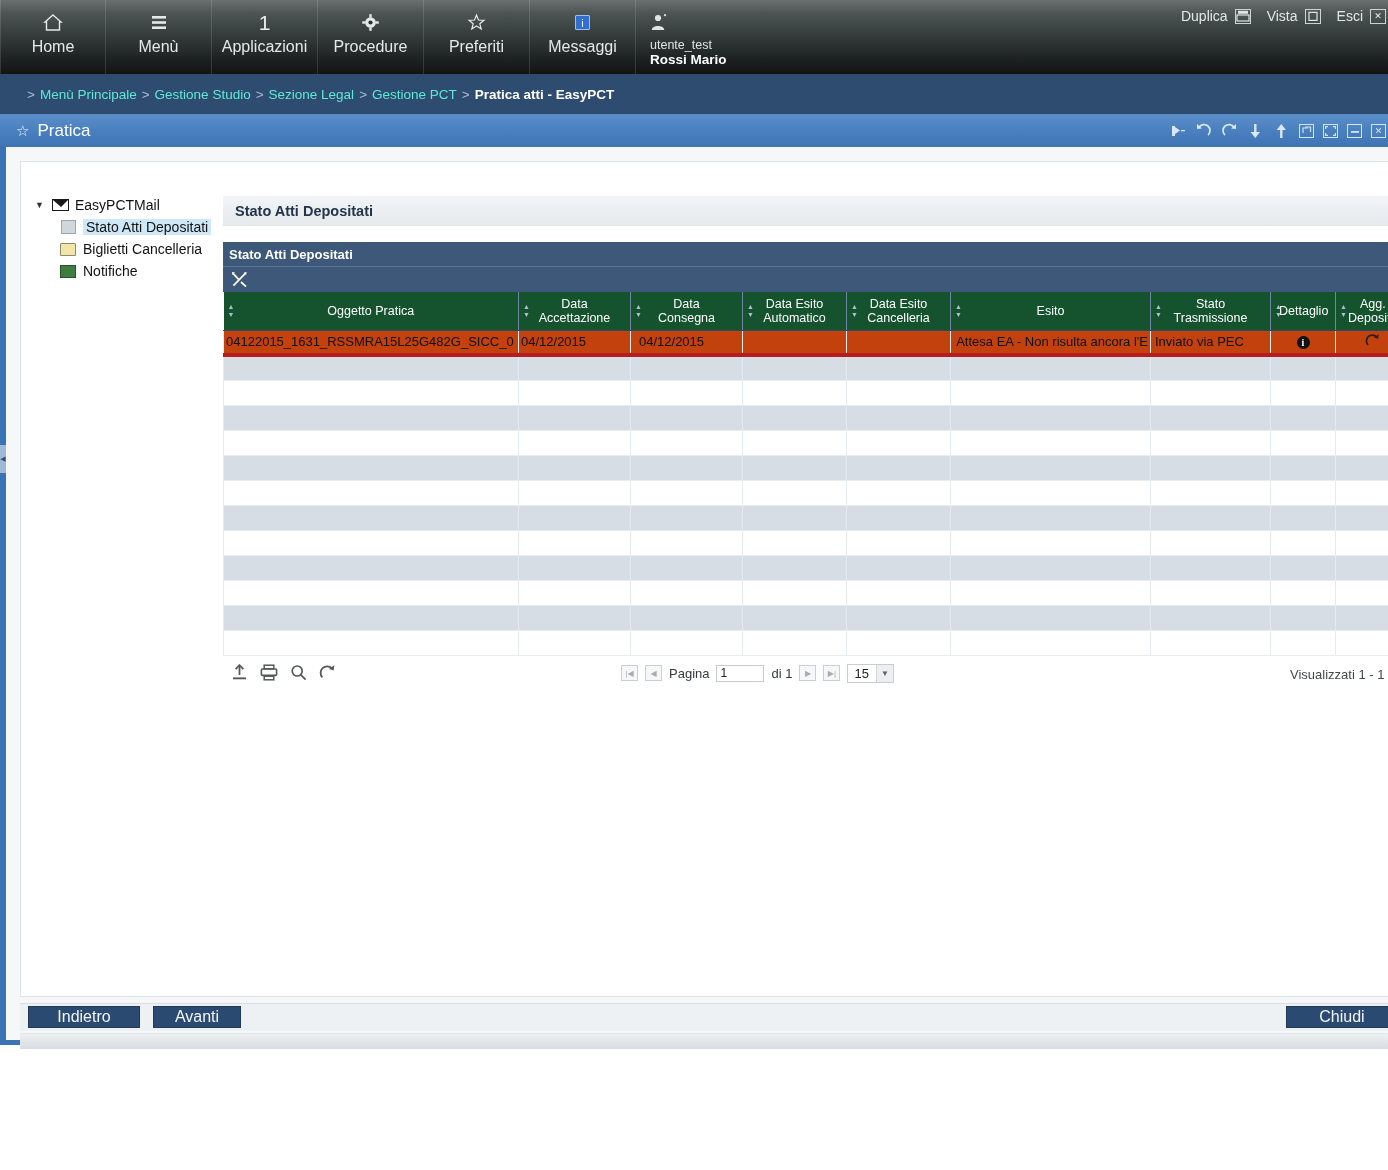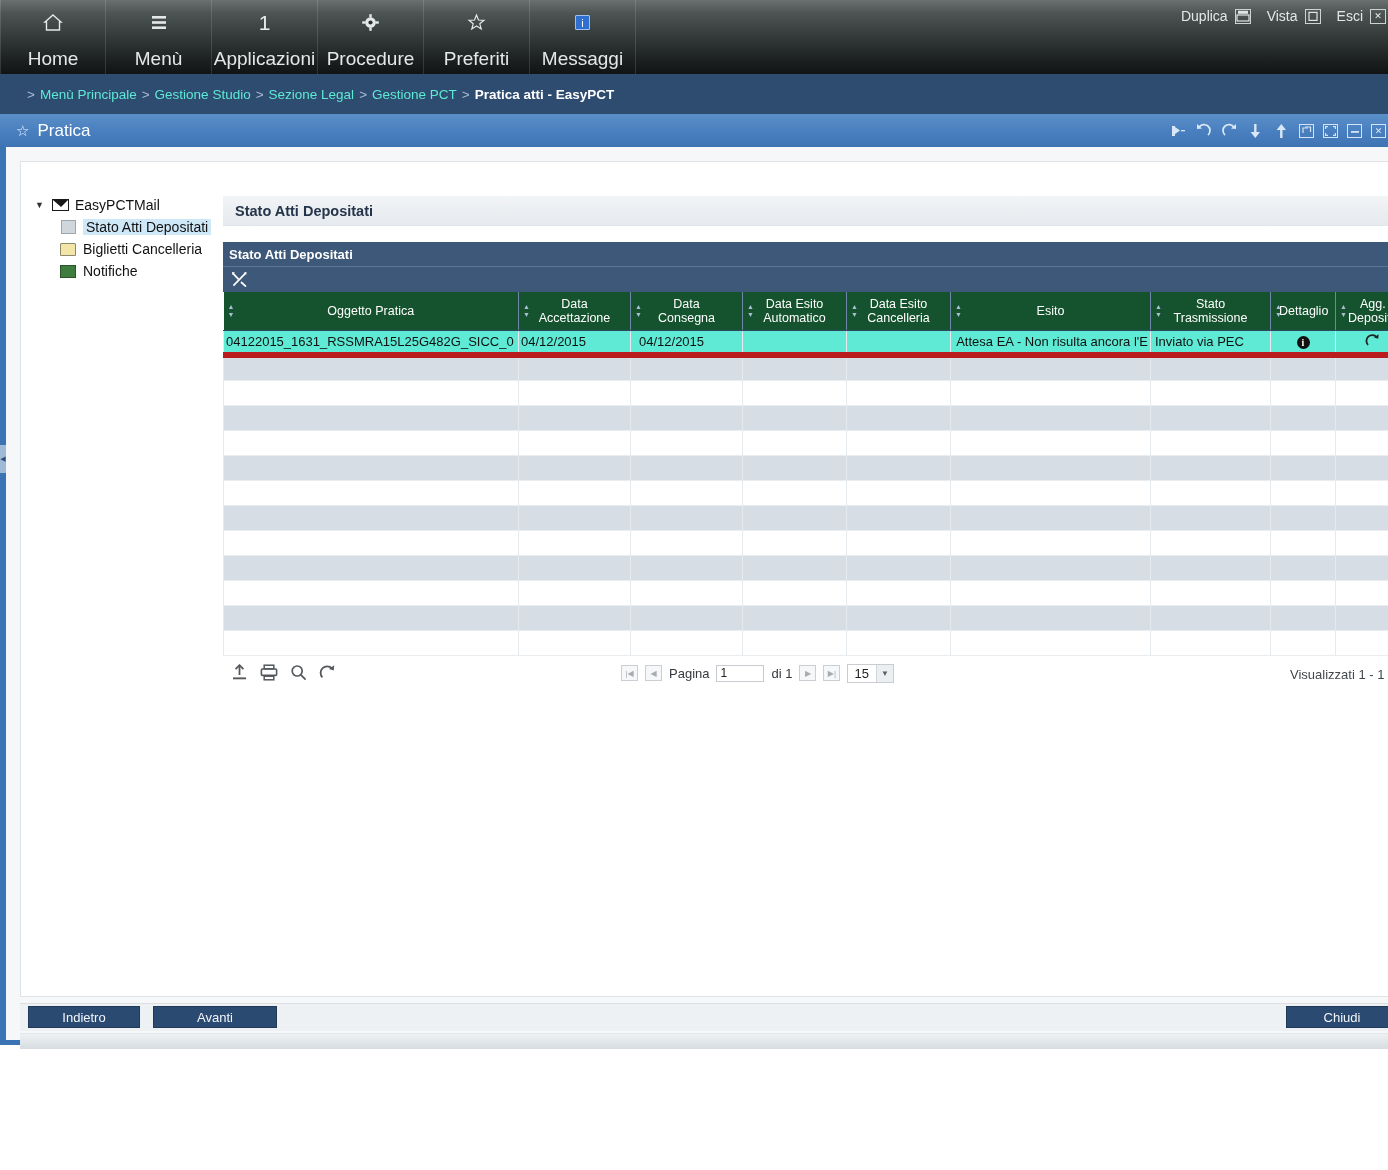--- a/index.html
+++ b/index.html
@@ -19,21 +19,21 @@
   .topnav-items { display: flex; align-items: stretch; height: 74px; }
   .nav-item {
     width: 106px; height: 74px;
     display: flex; flex-direction: column; align-items: center; justify-content: flex-start;
     padding-top: 8px;
     color: #e8ecec; position: relative;
     border-right: 1px solid rgba(255,255,255,0.13);
   }
   .nav-item:first-child { border-left: 1px solid rgba(255,255,255,0.13); }
   .nav-icon { height: 28px; display: flex; align-items: center; justify-content: center; font-size: 20px; line-height: 1; }
-  .nav-label { font-size: 19px; margin-top: 12px; color: #e4e8e8; }
+  .nav-label { font-size: 16px; margin-top: 2px; color: #e4e8e8; }
   .nav-user { width: auto; min-width: 130px; padding-left: 14px; padding-right: 18px; align-items: flex-start; border-right: none; }
   .nav-user .nav-icon { align-self: flex-start; }
   .nav-user-name { font-size: 12.5px; color: #dfe4e4; margin-top: 2px; }
   .nav-user-full { font-size: 13.5px; color: #ffffff; font-weight: bold; margin-top: 0px; }
 
   .badge-msg {
     display: inline-block; background: #2f6fd0; color: #ffffff;
     font-size: 11px; line-height: 15px; width: 15px; height: 15px;
     text-align: center; border: 1px solid #9fc0ea; border-radius: 1px;
   }
@@ -140,21 +140,21 @@
     position: absolute; left: 4px; top: 50%; transform: translateY(-50%);
     color: #a9bdd4; font-size: 7px; line-height: 8px;
   }
   table.grid td {
     font-size: 13px; color: #111; height: 25px; padding: 0 2px;
     border-left: 1px solid #e5eaee; border-bottom: 1px solid #e9edf0;
     white-space: nowrap; overflow: hidden;
   }
   tr.r-odd td { background: #ffffff; }
   tr.r-even td { background: #d6dde4; }
-  tr.r-data td { background: #5eead4; border-bottom: 6px solid #b91c1c; margin-top: 8px; }
+  tr.r-data td { background: #c2410c; border-bottom: 4px solid #b91c1c; margin-top: 8px; }
   td.c-left { text-align: left; padding-left: 3px; }
   td.c-center { text-align: center; }
 
   .ico-info {
     display: inline-block; width: 13px; height: 13px; border-radius: 50%;
     background: #111; color: #fff; font-size: 10px; font-weight: bold;
     line-height: 13px; text-align: center; font-family: "Liberation Serif", serif;
   }
   .ico-redo { font-size: 16px; color: #222; line-height: 1; }
 
@@ -173,26 +173,26 @@
   .pg-size-arrow { width: 17px; height: 17px; background: #eceff1; border-left: 1px solid #d2d6da; display: flex; align-items: center; justify-content: center; font-size: 8px; color: #5b6168; }
   .gf-count { position: absolute; right: 0px; top: 11px; font-size: 13px; color: #43484d; white-space: nowrap; }
 
   
   .btnbar {
     position: absolute; left: 14px; top: 856px; width: 1374px; height: 28px;
     background: #eef1f3; border-top: 1px solid #dcdfe2;
   }
   .btn {
     position: absolute; top: 2px; height: 22px;
-    background: #2b4a72; color: #f2f6fa; font-size: 13px;
+    background: #2b4a72; color: #f2f6fa; font-size: 16px;
     display: flex; align-items: center; justify-content: center;
     border: 1px solid #22395a;
   }
   .btn-indietro { left: 8px; width: 112px; }
-  .btn-avanti { left: 133px; width: 124px; }
+  .btn-avanti { left: 133px; width: 88px; }
   .btn-chiudi { right: -4px; width: 112px; }
 
   .winfooter {
     position: absolute; left: 14px; top: 886px; width: 1374px; height: 16px;
     background: linear-gradient(to bottom,#eef1f3,#d6dce1);
     border-top: 1px solid #e3e7ea;
   }
 </style>
 </head>
 <body>
@@ -250,20 +250,31 @@
       <div class="nav-label">Preferiti</div>
     </div>
 
     <div class="nav-item">
       <div class="nav-icon">
         <span class="badge-msg">i</span>
       </div>
       <div class="nav-label">Messaggi</div>
     </div>
 
+    <div class="nav-item nav-user">
+      <div class="nav-icon">
+        <svg width="18" height="19" viewBox="0 0 18 19">
+            <circle cx="8" cy="5" r="3.1" fill="#dfe4e4"></circle>
+            <path d="M1.8 17 C1.8 11.8 14.2 11.8 14.2 17 Z" fill="#dfe4e4"></path>
+            <circle cx="15" cy="2.2" r="1.1" fill="#dfe4e4"></circle>
+          </svg>
+      </div>
+      <div class="nav-user-name">utente_test</div>
+      <div class="nav-user-full">Rossi Mario</div>
+    </div>
   </div>
 
   <div class="topnav-right">
     <div class="tnr-item">
       <span>Duplica</span>
       <span class="tnr-box">
         <svg width="14" height="13" viewBox="0 0 14 13">
             <rect x="2" y="0.8" width="10" height="3" fill="#dfe5e5"></rect>
             <rect x="1" y="5" width="12" height="6" fill="none" stroke="#dfe5e5" stroke-width="1.2"></rect>
           </svg>

